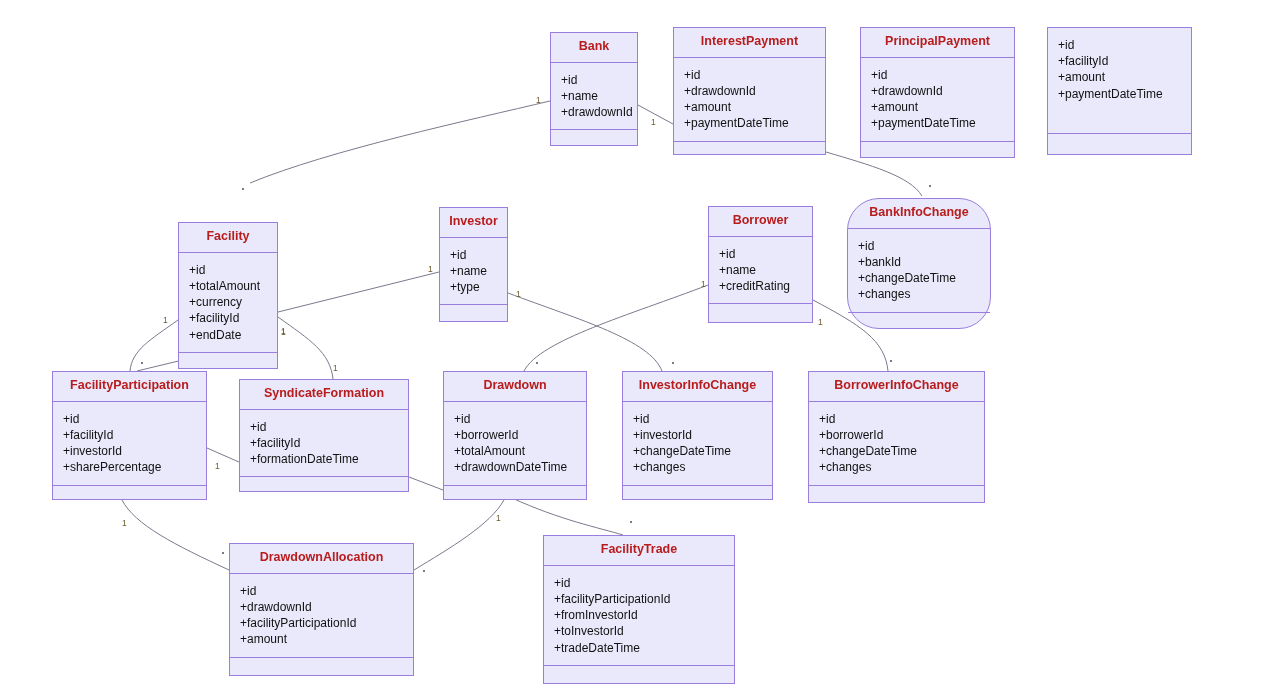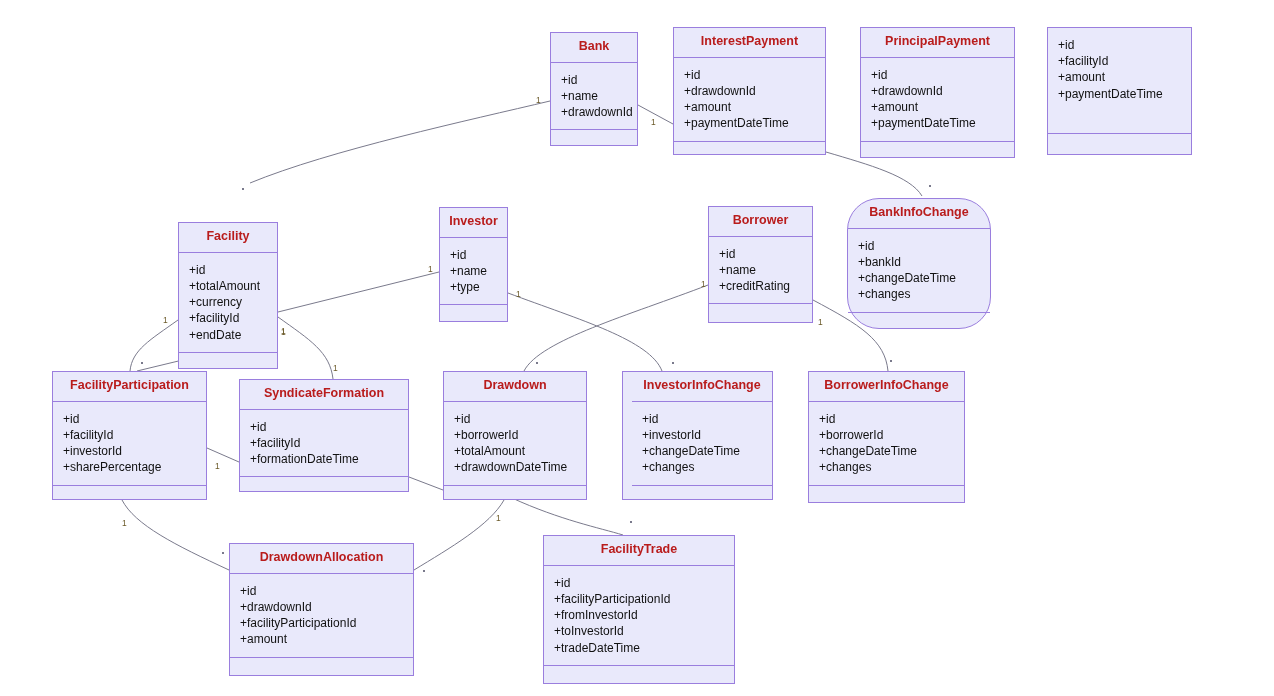--- a/index.html
+++ b/index.html
@@ -221,31 +221,31 @@
     <div class="uml-class" style="left: 443px; top: 371px; width: 144px; height: 129px;">
       <div class="uml-title">Drawdown</div>
       <div class="uml-attrs">
         <div class="uml-attr">+id</div>
         <div class="uml-attr">+borrowerId</div>
         <div class="uml-attr">+totalAmount</div>
         <div class="uml-attr">+drawdownDateTime</div>
       </div>
       <div class="uml-methods"></div>
     </div>
-    <div class="uml-class" style="left: 622px; top: 371px; width: 151px; height: 129px; padding-left: 9px;">
+    <div class="uml-class" style="left: 622px; top: 371px; width: 151px; height: 129px;">
       <div class="uml-title">InvestorInfoChange</div>
       <div class="uml-attrs">
         <div class="uml-attr">+id</div>
         <div class="uml-attr">+investorId</div>
         <div class="uml-attr">+changeDateTime</div>
         <div class="uml-attr">+changes</div>
       </div>
       <div class="uml-methods"></div>
     </div>
-    <div class="uml-class" style="left: 808px; top: 371px; width: 157px; height: 132px;">
+    <div class="uml-class" style="left: 808px; top: 371px; width: 177px; height: 132px;">
       <div class="uml-title">BorrowerInfoChange</div>
       <div class="uml-attrs">
         <div class="uml-attr">+id</div>
         <div class="uml-attr">+borrowerId</div>
         <div class="uml-attr">+changeDateTime</div>
         <div class="uml-attr">+changes</div>
       </div>
       <div class="uml-methods"></div>
     </div>
     <div class="uml-class" style="left: 229px; top: 543px; width: 185px; height: 133px;">

